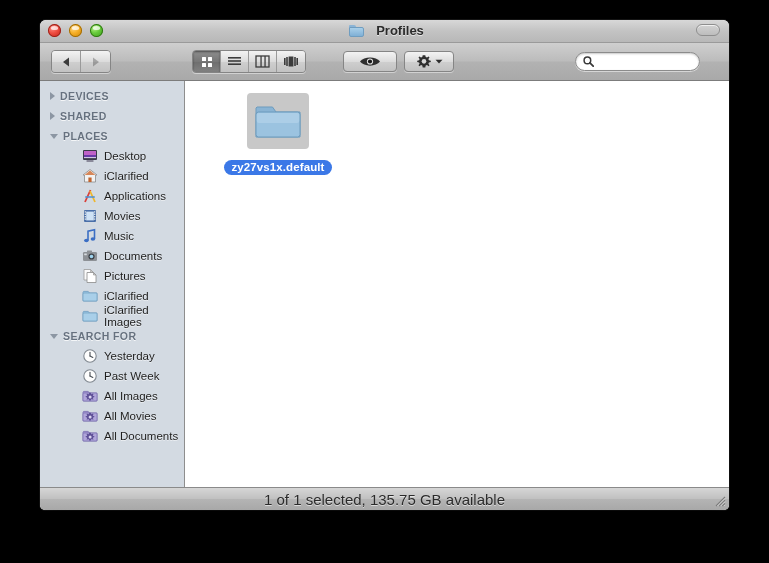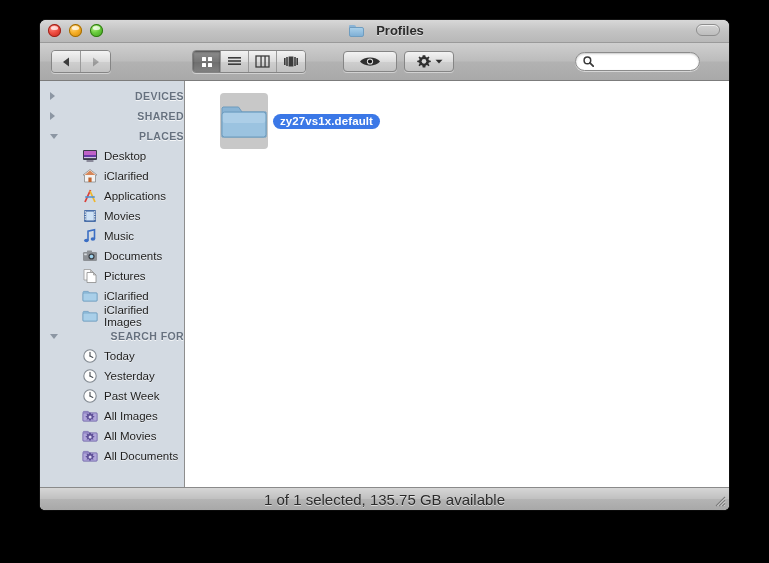--- a/index.html
+++ b/index.html
@@ -200,29 +200,28 @@
     background: #d3dae2;
     border-right: 1px solid #8e8e8e;
     padding-top: 5px;
     box-sizing: border-box;
     overflow: hidden;
     flex: none;
   }
   .sb-header {
     display: flex;
     align-items: center;
-    gap: 13px;
+    gap: 5px;
     padding: 0 0 0 10px;
     height: 20px;
     font-size: 10.5px;
     font-weight: bold;
     letter-spacing: 0.4px;
     color: #66717f;
     text-shadow: 0 1px 0 rgba(255,255,255,0.75);
-    justify-content: space-between;
   }
   .tri {
     width: 0; height: 0;
     flex: none;
   }
   .tri.closed {
     border-left: 5px solid #8c96a3;
     border-top: 4px solid transparent;
     border-bottom: 4px solid transparent;
   }
@@ -249,23 +248,23 @@
     flex: 1;
     background: #ffffff;
     position: relative;
     overflow: hidden;
   }
   .file-item {
     position: absolute;
     left: 35px; top: 12px;
     width: 116px;
     display: flex;
-    flex-direction: row;
-    align-items: center;
-    gap: 5px;
+    flex-direction: column;
+    align-items: center;
+    gap: 11px;
   }
   .file-icon-box {
     width: 62px; height: 56px;
     border-radius: 4px;
     background: #c8c8c8;
     display: flex;
     align-items: center;
     justify-content: center;
   }
   .file-label {
@@ -503,28 +502,20 @@
           <rect x="1" y="5" width="14" height="8" rx="1" fill="#a9cfe9" stroke="#6f9dc0" stroke-width="0.7"></rect>
         </svg>
         <span>iClarified Images</span>
       </div>
 
       <div class="sb-header" style="">
         <span class="tri open"></span>
         <span>SEARCH FOR</span>
       </div>
 
-      <div class="sb-item">
-        <svg class="sb-icon" viewBox="0 0 16 16">
-          <circle cx="8" cy="8" r="6.2" fill="#fdfdfd" stroke="#808890" stroke-width="1.1"></circle>
-          <line x1="8" y1="8" x2="8" y2="4.4" stroke="#4a4f55" stroke-width="1.1" stroke-linecap="round"></line>
-          <line x1="8" y1="8" x2="10.8" y2="9.4" stroke="#4a4f55" stroke-width="1.1" stroke-linecap="round"></line>
-        </svg>
-        <span>Today</span>
-      </div>
 
       <div class="sb-item">
         <svg class="sb-icon" viewBox="0 0 16 16">
           <circle cx="8" cy="8" r="6.2" fill="#fdfdfd" stroke="#808890" stroke-width="1.1"></circle>
           <line x1="8" y1="8" x2="8" y2="4.4" stroke="#4a4f55" stroke-width="1.1" stroke-linecap="round"></line>
           <line x1="8" y1="8" x2="10.8" y2="9.4" stroke="#4a4f55" stroke-width="1.1" stroke-linecap="round"></line>
         </svg>
         <span>Yesterday</span>
       </div>
 

